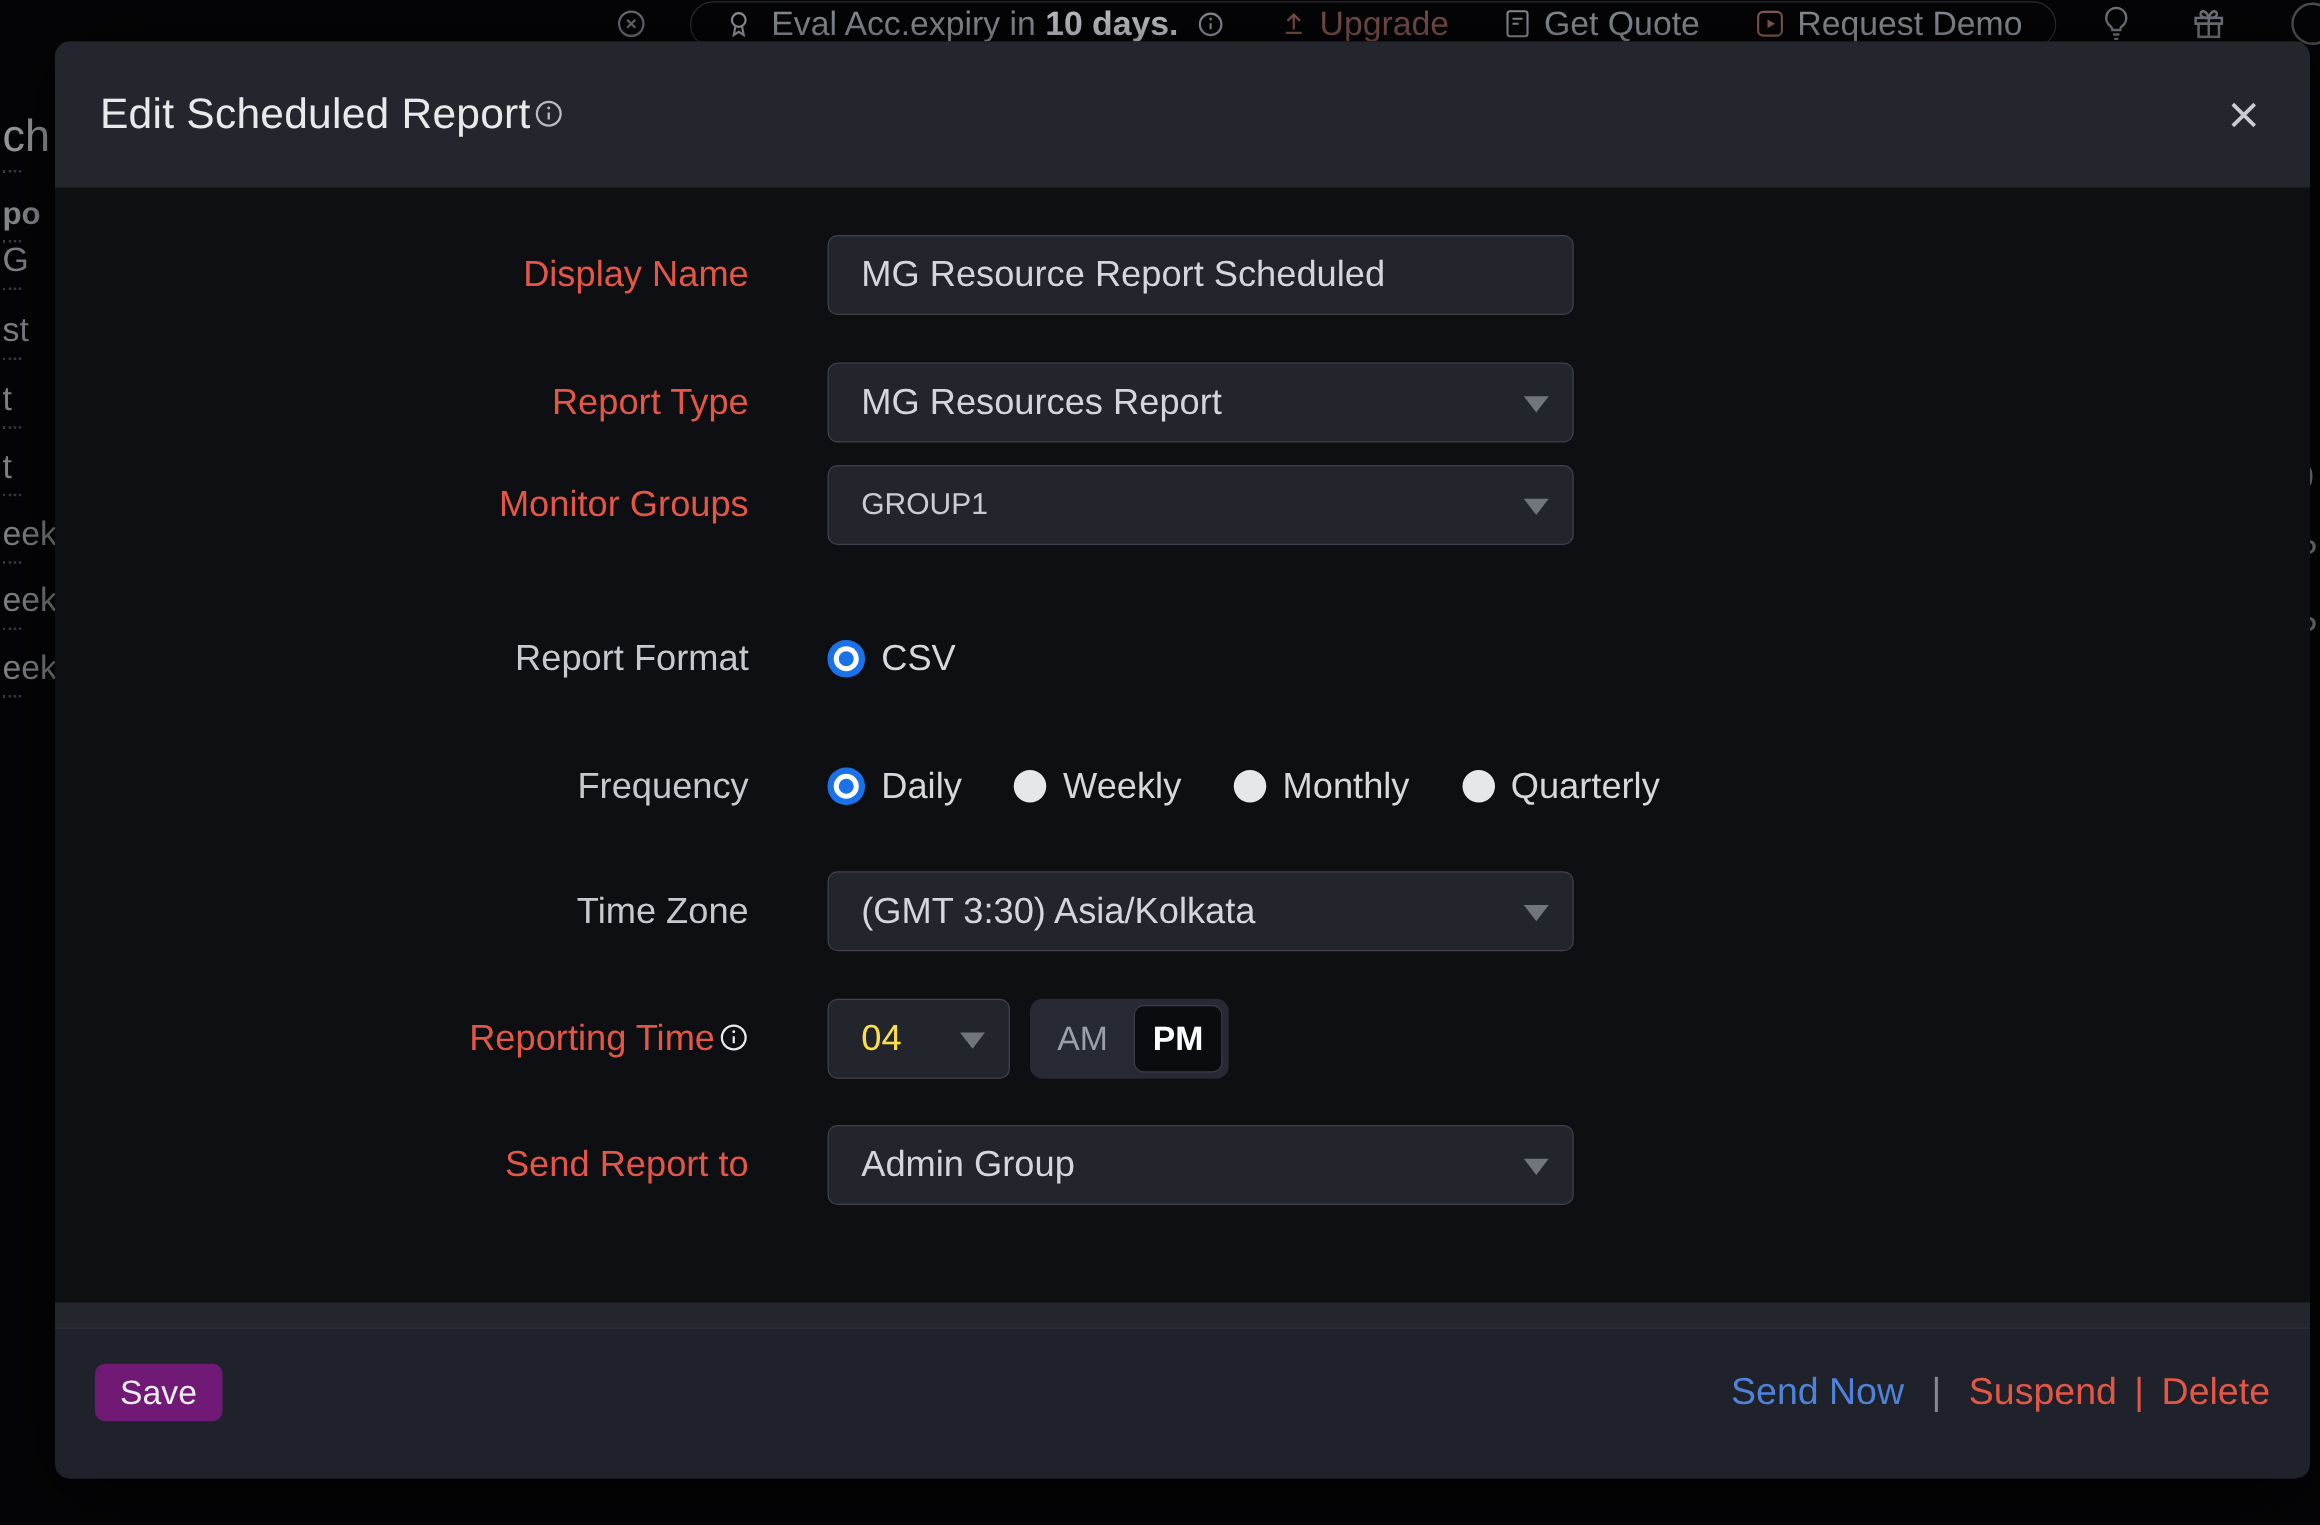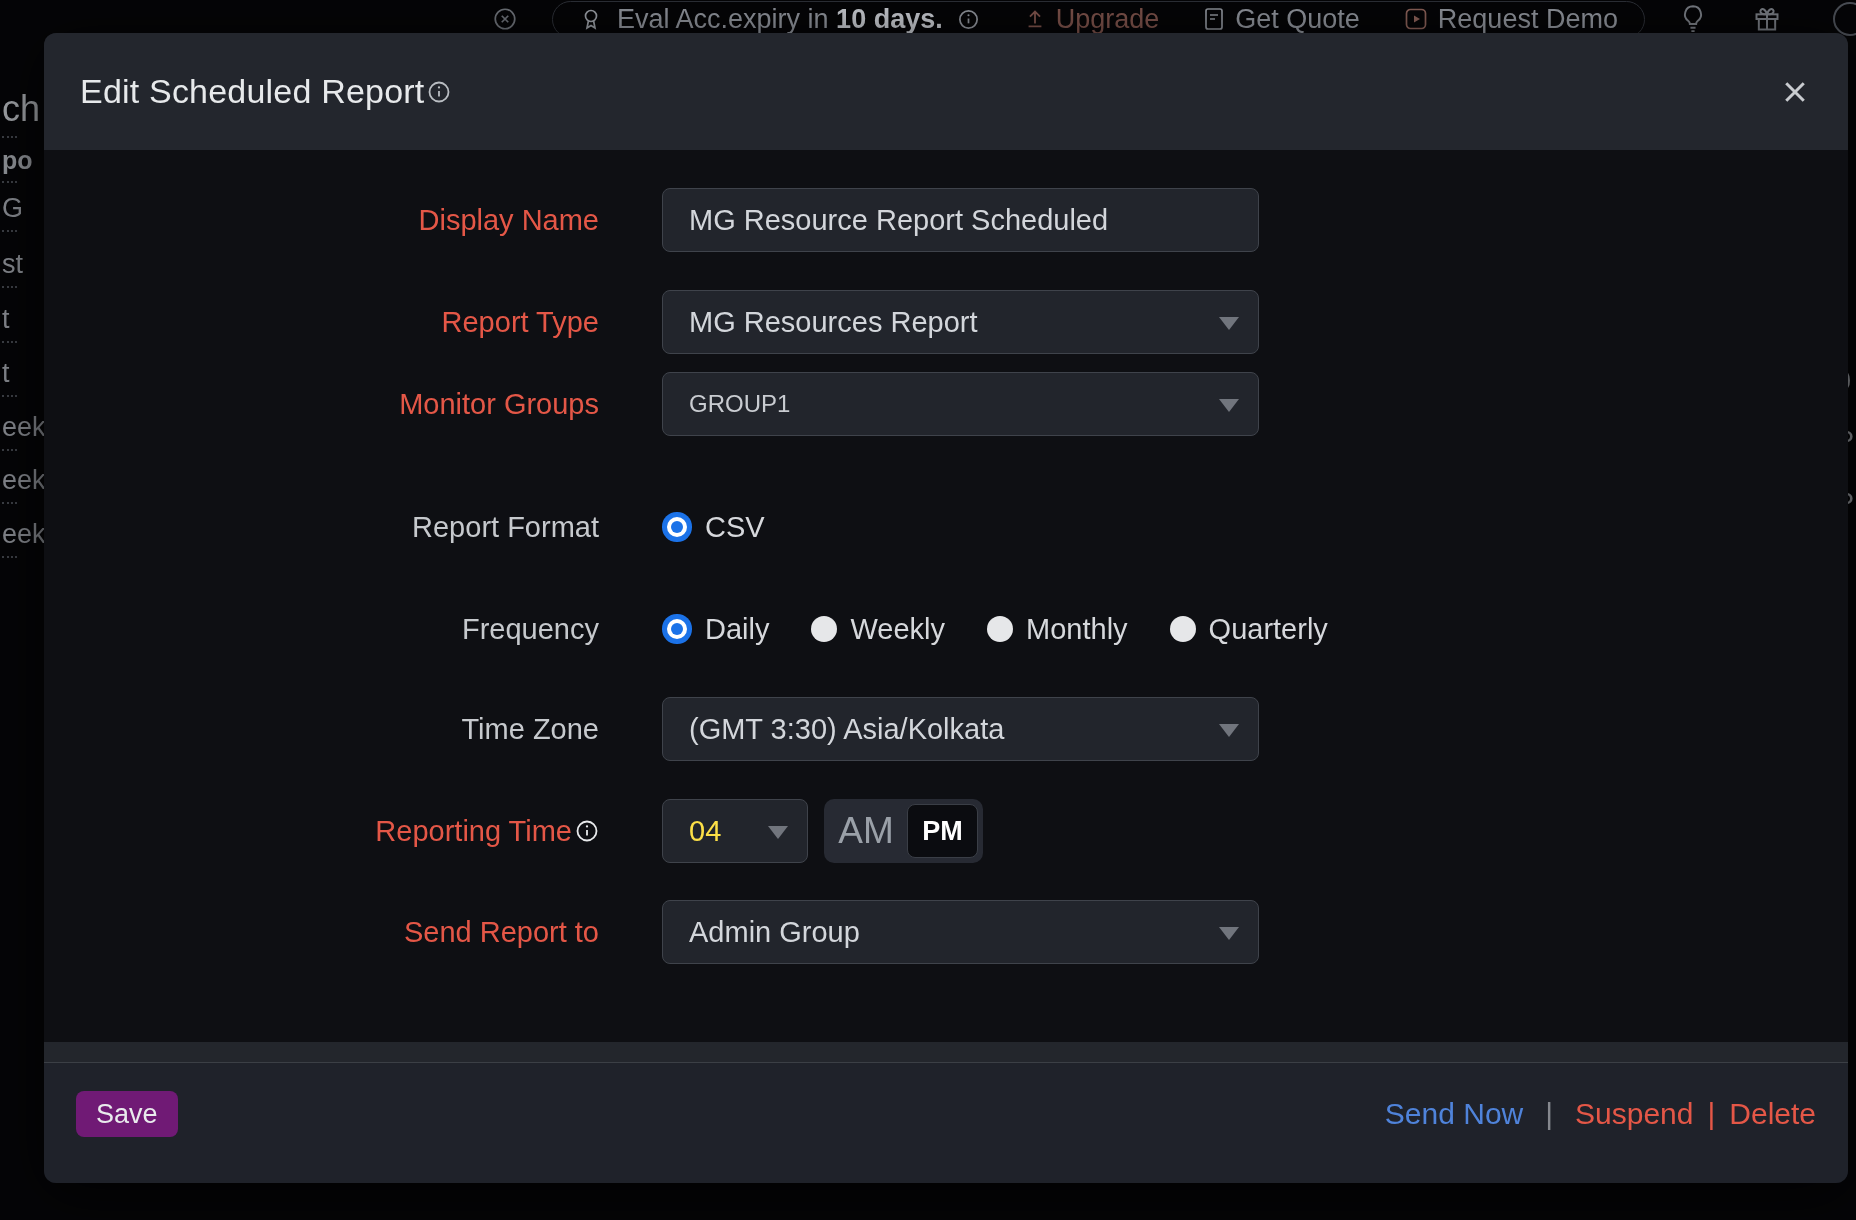--- a/index.html
+++ b/index.html
@@ -30,21 +30,21 @@
   .after-pill2 { margin-left:46px; }
   .avatar-arc {
     margin-left:52px; width:34px; height:34px; border-radius:50%;
     border:2px solid #4a4e55; flex:0 0 auto;
   }
 
   
   .frag { position:absolute; left:2px; color:#85888e; font-size:27px; z-index:0; }
   .frag::after { content:""; display:block; width:15px; margin-top:6px; border-top:2px dotted #3c3f45; }
   .frag-lg { font-size:36px; color:#9fa2a6; font-weight:500; }
-  .frag-b { font-weight:bold; font-size:25px; color:#8e9196; }
+  .frag-b { font-weight:bold; font-size:25px; color:#8e9196;margin-top:11px; }
   .rfrag { position:absolute; left:1836px; color:#8a8d92; font-size:27px; z-index:0; }
 
   
   .modal {
     position:absolute; left:28px; top:33px; width:1804px; height:1150px;
     background:#0e0f13; border-radius:12px; overflow:hidden; z-index:10;
     box-shadow:0 10px 60px rgba(0,0,0,0.75);
     margin-left:16px;
   }
   .modal-header {
@@ -89,21 +89,21 @@
     width:12px; height:12px; background:#1b72e8; margin:9px;
     box-shadow:0 0 0 4px #ffffff, 0 0 0 9px #1b72e8;
   }
   .radio-lbl { margin-left:13px; font-size:29px; color:#d6d8dc; }
 
   
   .ampm {
     margin-left:16px; width:159px; height:64px; background:#272a33; border-radius:10px;
     position:relative; display:flex; align-items:center;
   }
-  .ampm .am { width:84px; text-align:center; font-size:37px; color:#9aa0a8; }
+  .ampm .am { width:84px; text-align:center; font-size:27px; color:#9aa0a8; }
   .ampm .pm {
     position:absolute; top:5px; bottom:5px; right:5px; width:71px;
     background:#0b0c10; border:1px solid #3a3e46; border-radius:8px;
     display:flex; align-items:center; justify-content:center;
     font-size:27px; font-weight:bold; color:#ffffff;
   }
 
   
   .prefooter { position:absolute; left:0; right:0; top:1009px; height:20px; background:#23262c; }
   .hdivider  { position:absolute; left:0; right:0; top:1029px; height:1px; background:#3b3f45; }

